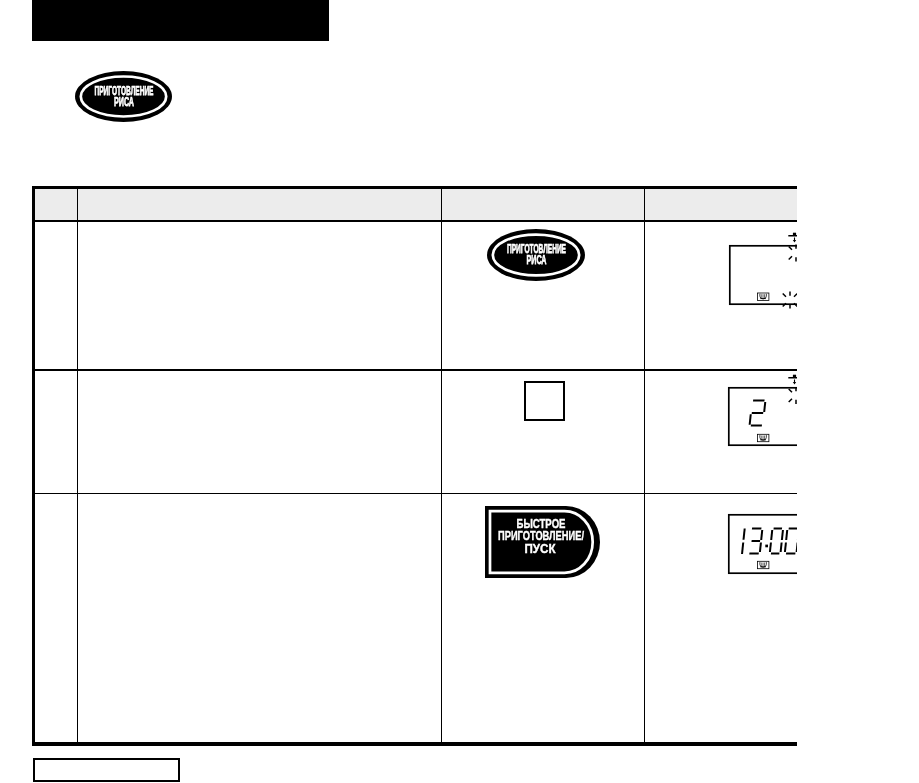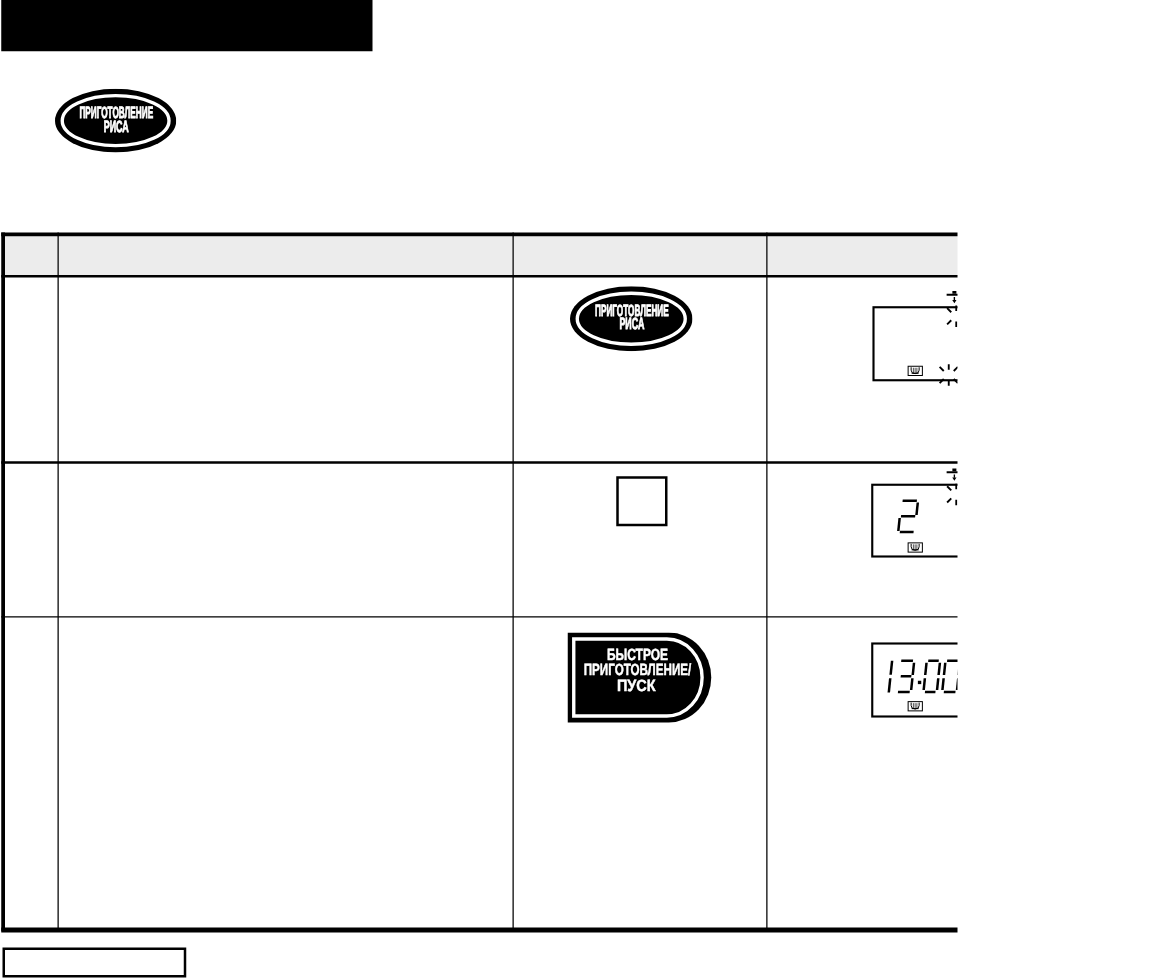--- a/index.html
+++ b/index.html
@@ -1,17 +1,17 @@
 <!DOCTYPE html>
 <html><head>
 <meta charset="utf-8">
 <style>
   html,body{margin:0;padding:0;background:#fff;}
   #page{position:relative;width:766px;height:783px;background:#fff;overflow:hidden;
-        font-family:"Liberation Sans",sans-serif;}
+        font-family:"Liberation Sans",sans-serif;margin-left:31px;}
   .abs{position:absolute;}
   .line{position:absolute;background:#000;}
   text{font-family:"Liberation Sans",sans-serif;font-weight:bold;fill:#fff;}
 </style>
 </head>
 <body>
 <div id="page">
 
   <div class="abs" style="left:1px;top:0px;width:296.5px;height:41px;background:#000;"></div>
 

